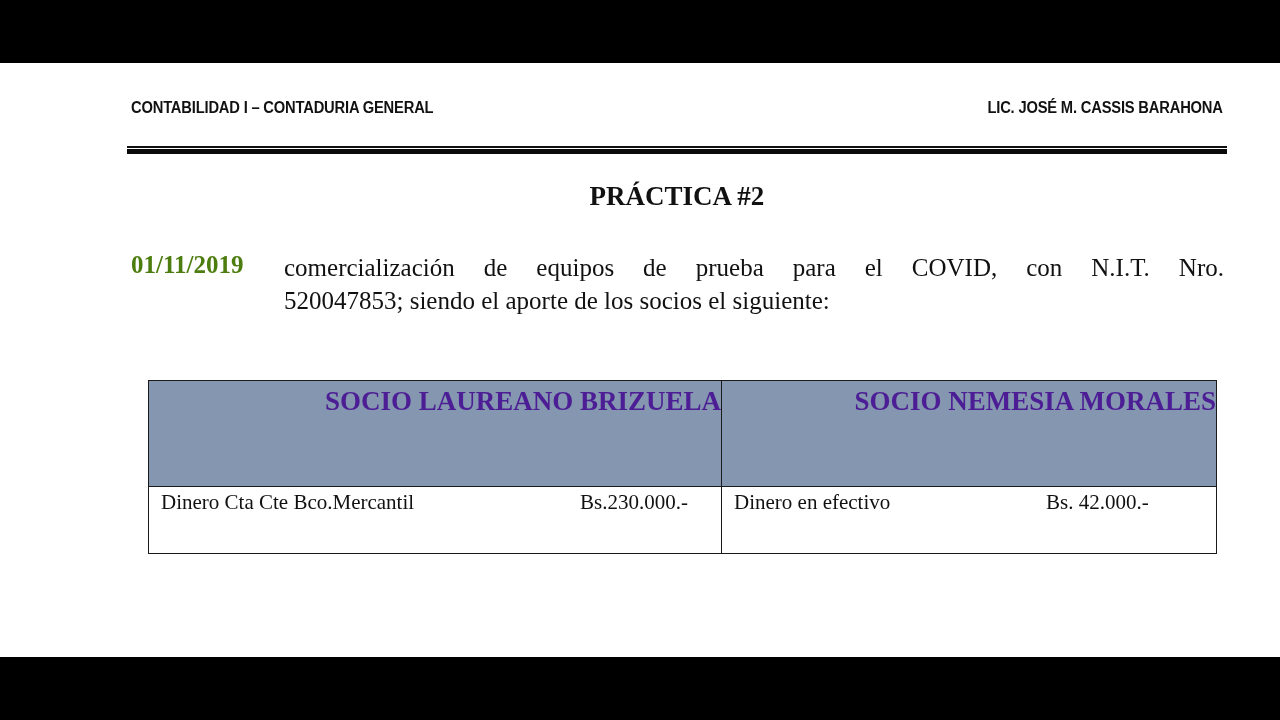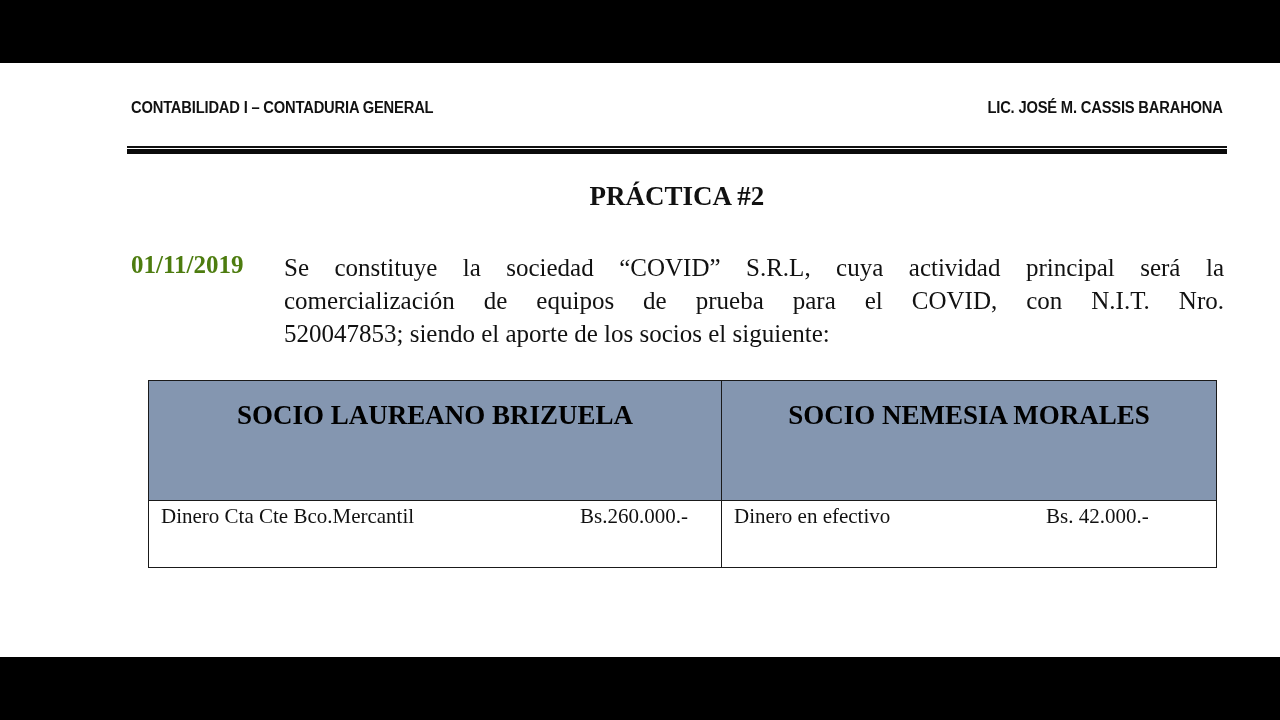--- a/index.html
+++ b/index.html
@@ -103,26 +103,26 @@
       font-family: "Liberation Serif", serif;
       color: #111111;
     }
     .contrib-table th, .contrib-table td {
       border: 1.5px solid #1a1a1a;
       padding: 0;
       vertical-align: top;
     }
     .contrib-table th {
       background: #8496b0;
-      color: #000000;
+      color: #4c1d95;
       font-size: 27px;
       font-weight: bold;
       height: 100px;
-      text-align: center;
-      padding-top: 19px;
+      text-align: right;
+      padding-top: 5px;
     }
     .contrib-table th.col-left { width: 572px; }
     .contrib-table th.col-right { width: 494px; }
     .contrib-table td {
       height: 66px;
       font-size: 21px;
       position: relative;
     }
     .cell-desc {
       position: absolute;
@@ -162,37 +162,36 @@
 
     <div class="hdr-left">CONTABILIDAD I – CONTADURIA GENERAL</div>
     <div class="hdr-right">LIC. JOSÉ M. CASSIS BARAHONA</div>
     <div class="rule-thin"></div>
     <div class="rule-thick"></div>
 
     <div class="title">PRÁCTICA #2</div>
 
     <div class="entry-date">01/11/2019</div>
     <div class="entry-text">
-      <span class="entry-line">Se constituye la sociedad “COVID” S.R.L, cuya actividad principal será  la</span>
       <span class="entry-line">comercialización de equipos de prueba para el COVID, con N.I.T. Nro.</span>
       <span class="entry-line last">520047853; siendo el aporte de los socios el siguiente:</span>
     </div>
 
     <table class="contrib-table">
       <thead>
         <tr>
           <th class="col-left">SOCIO LAUREANO BRIZUELA</th>
           <th class="col-right">SOCIO NEMESIA MORALES</th>
         </tr>
       </thead>
       <tbody>
         <tr>
           <td>
             <span class="cell-desc">Dinero Cta Cte  Bco.Mercantil</span>
-            <span class="cell-amt amt-l0"><span>Bs.</span><span>260.000.-</span></span>
+            <span class="cell-amt amt-l0"><span>Bs.</span><span>230.000.-</span></span>
           </td>
           <td>
             <span class="cell-desc">Dinero en efectivo</span>
             <span class="cell-amt amt-r0" style="white-space:pre"><span>Bs.</span><span> 42.000.-</span></span>
           </td>
         </tr>
       </tbody>
     </table>
 
   </div>

